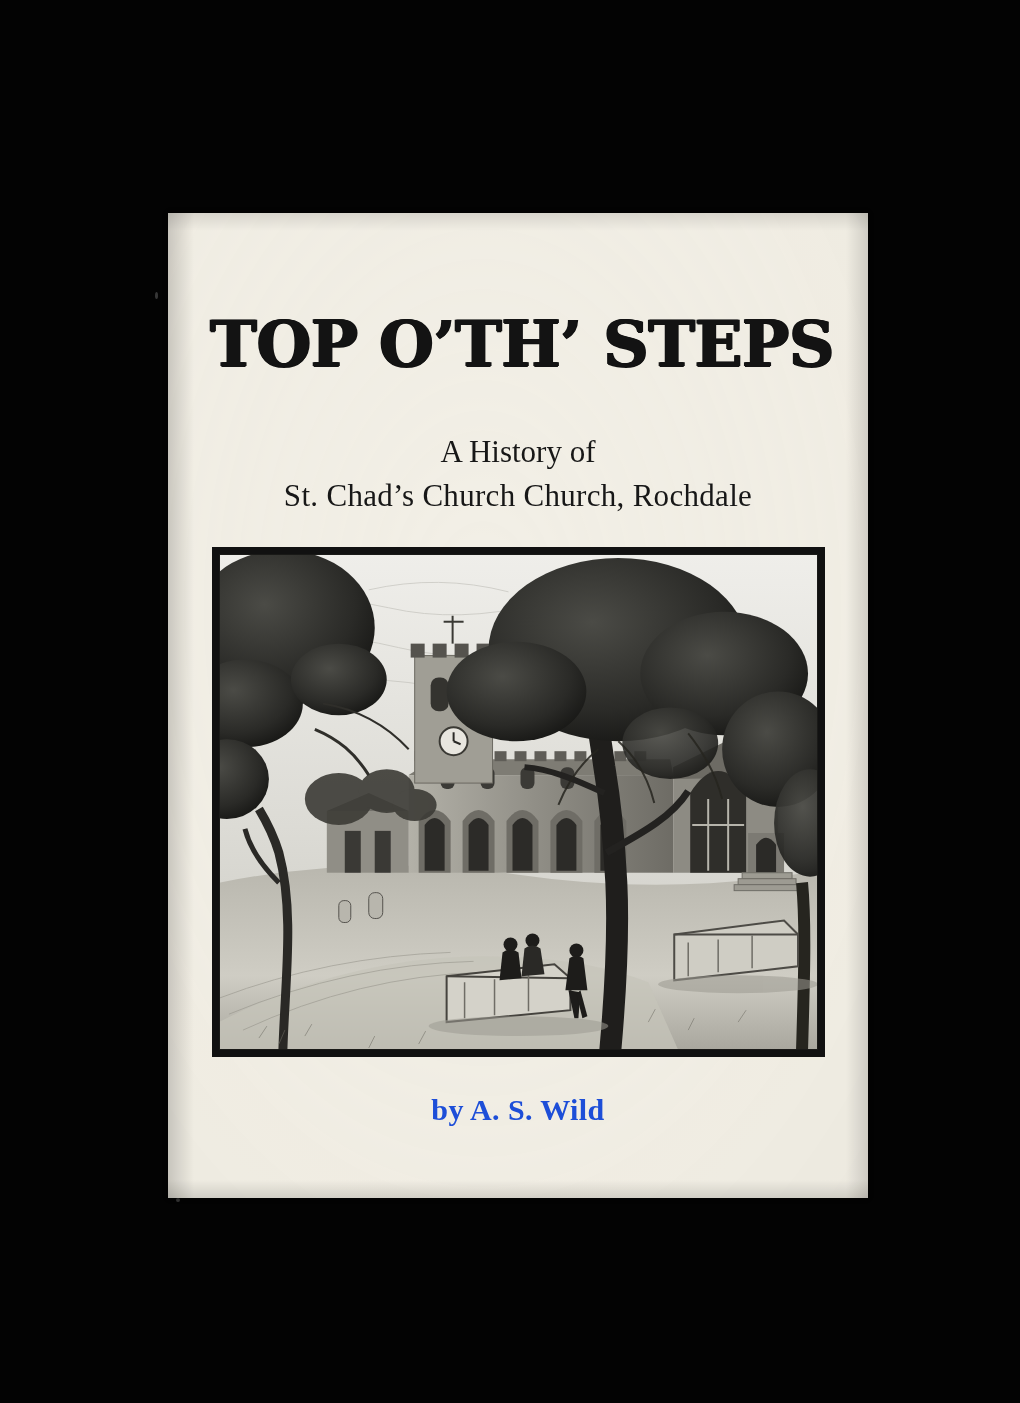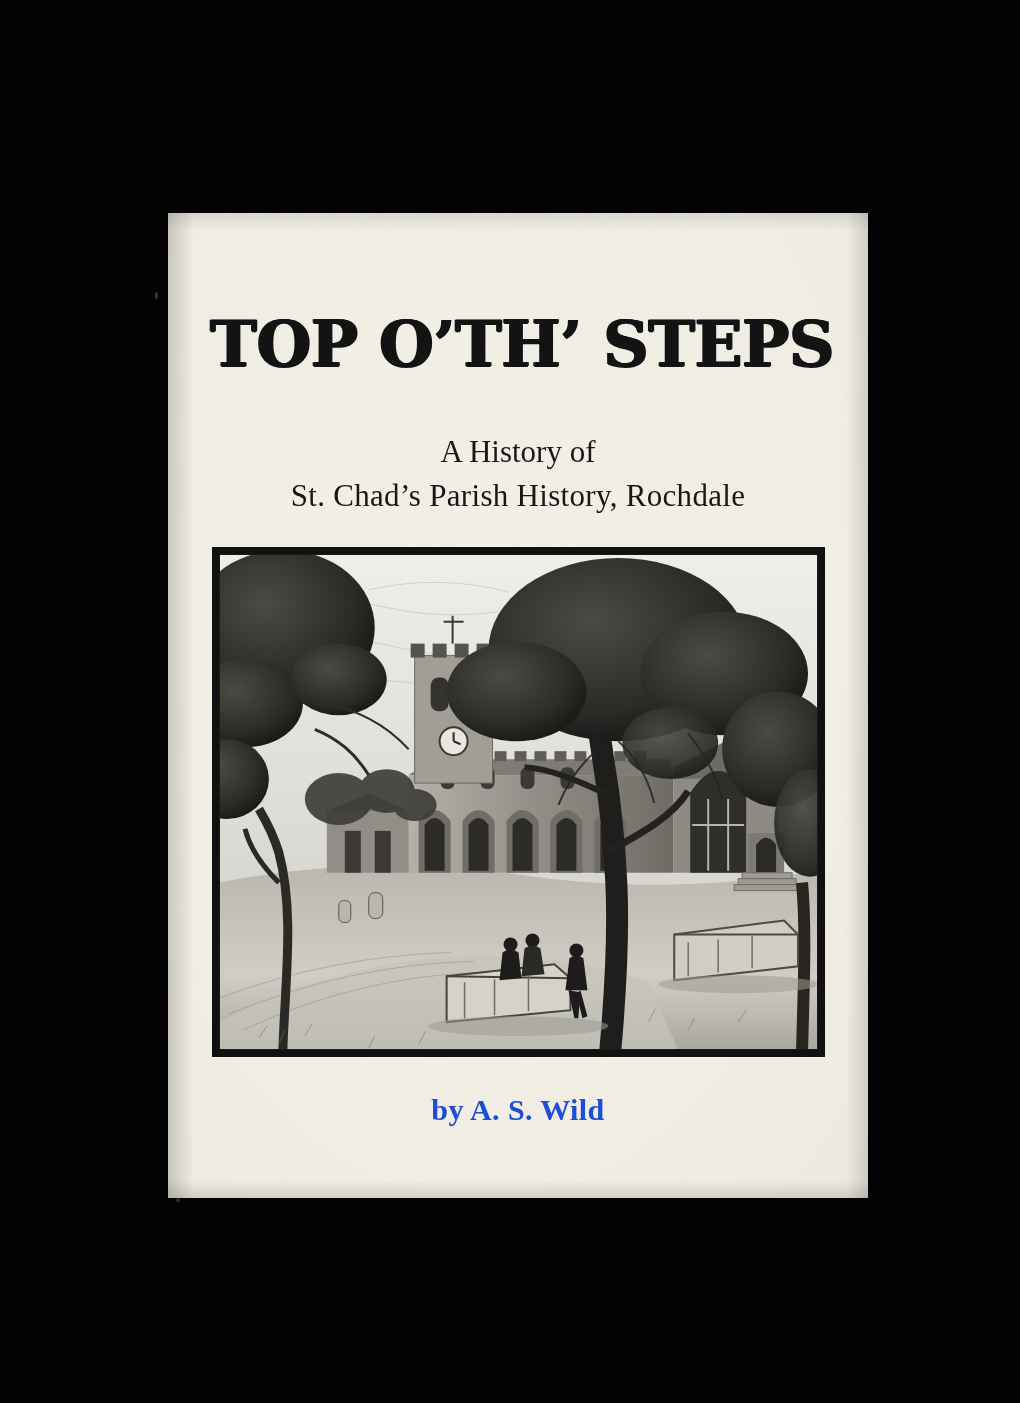--- a/index.html
+++ b/index.html
@@ -142,21 +142,21 @@
   <div class="speck" style="left:176px;top:1198px;width:4px;height:4px;"></div>
 </div>
 
 <div class="book">
   <div class="cover-inner">
 
     <div class="main-title">TOP O’TH’ STEPS</div>
 
     <div class="subtitle">
       <span class="line1">A History of</span>
-      <span class="line2">St. Chad’s Parish History, Rochdale</span>
+      <span class="line2">St. Chad’s Church Church, Rochdale</span>
     </div>
 
     <div class="illus-frame">
       <div class="illus">
         <svg viewBox="0 0 600 498" preserveAspectRatio="none" aria-hidden="true">
           <defs>
             <linearGradient id="sky" x1="0" y1="0" x2="0" y2="1">
               <stop offset="0%" stop-color="#efeeea"></stop>
               <stop offset="55%" stop-color="#dcdbd5"></stop>
               <stop offset="100%" stop-color="#c9c8c1"></stop>

